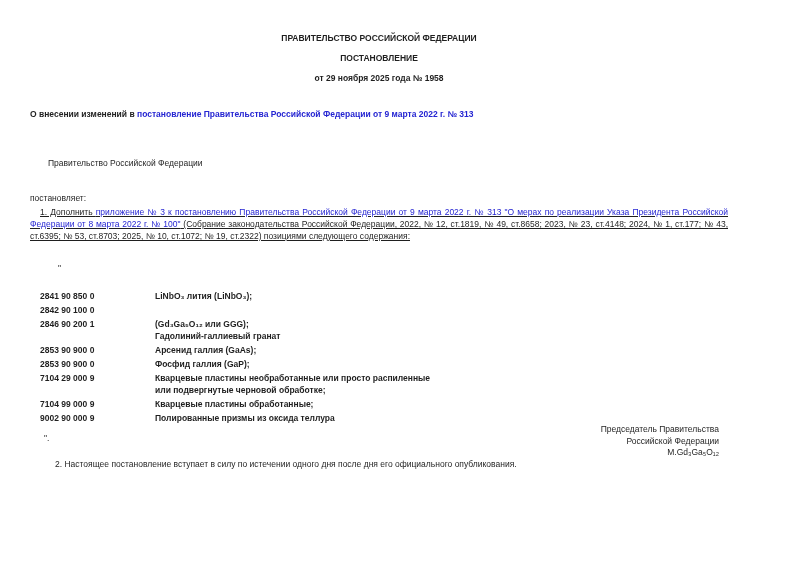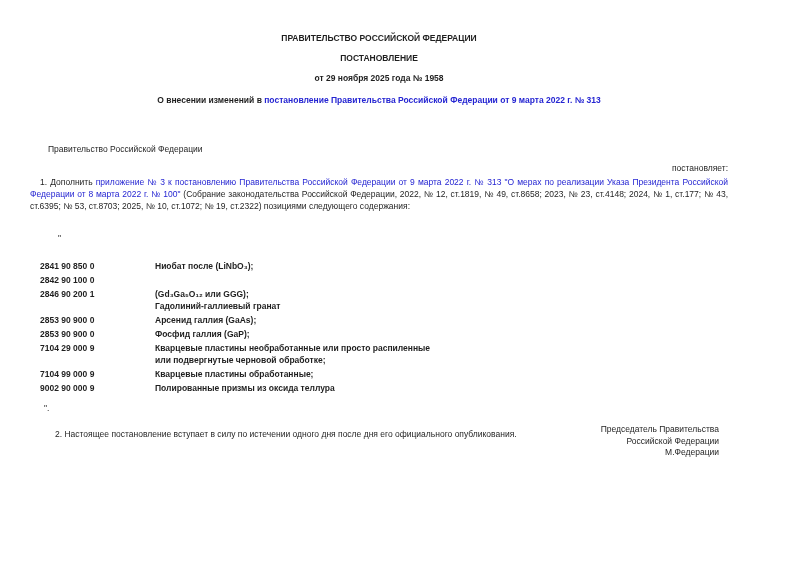--- a/index.html
+++ b/index.html
@@ -12,29 +12,28 @@
     font-size: 8.5px;
     line-height: 12px;
     color: #1f1f1f;
     box-sizing: border-box;
     padding: 28px 28px 0 30px;
     overflow: hidden;
   }
   .doc-header { text-align: center; font-weight: bold; }
   .doc-header .hline { line-height: 20px; }
   .doc-title {
-    text-align: center;
     font-weight: bold;
-    margin-top: 6px;
+    margin-top: 20px;
     line-height: 12px;
   }
   .link { color: #2525d2; cursor: pointer; text-decoration: none; }
   .preamble { margin-top: 37px; text-indent: 18px; }
-  .resolves { margin-top: 7px; text-align: right; }
-  .clause1 { margin-top: 2px; text-indent: 10px; text-align: justify; }
+  .resolves { margin-top: 23px; }
+  .clause1 { margin-top: 2px; text-indent: 10px; text-align: justify; text-decoration: underline; }
   .quote-open { margin-top: 20px; padding-left: 28px; }
   .positions { margin-top: 16px; font-weight: bold; }
   .row { display: flex; padding-left: 10px; margin-bottom: 2px; }
   .row .code { width: 115px; flex: 0 0 115px; }
   .row .desc { flex: 1; }
   .quote-close { margin-top: 8px; padding-left: 14px; }
   .clause2 { margin-top: 14px; text-indent: 25px; }
   .signature {
     position: absolute;
     right: 37px;
@@ -65,21 +64,21 @@
   <div class="clause1">
     <span>1. Дополнить </span><span class="link">приложение № 3 к постановлению Правительства Российской Федерации от 9 марта 2022 г. № 313 "О мерах по реализации Указа Президента Российской Федерации от 8 марта 2022 г. № 100"</span><span> (Собрание законодательства Российской Федерации, 2022, № 12, ст.1819, № 49, ст.8658; 2023, № 23, ст.4148; 2024, № 1, ст.177; № 43, ст.6395; № 53, ст.8703; 2025, № 10, ст.1072; № 19, ст.2322) позициями следующего содержания:</span>
   </div>
 
   <div class="quote-open">"</div>
 
   <div class="positions">
       <div class="row">
         <div class="code">2841 90 850 0</div>
         <div class="desc">
-          <div>Ниобат после (LiNbO₃);</div>
+          <div>LiNbO₃ лития (LiNbO₃);</div>
         </div>
       </div>
       <div class="row">
         <div class="code">2842 90 100 0</div>
       </div>
       <div class="row">
         <div class="code">2846 90 200 1</div>
         <div class="desc">
           <div>(Gd₃Ga₅O₁₂ или GGG);</div>
           <div>Гадолиний-галлиевый гранат</div>
@@ -118,16 +117,16 @@
       </div>
     </div>
 
   <div class="quote-close">".</div>
 
   <div class="clause2">2. Настоящее постановление вступает в силу по истечении одного дня после дня его официального опубликования.</div>
 
   <div class="signature">
     <div>Председатель Правительства</div>
     <div>Российской Федерации</div>
-    <div>М.Федерации</div>
+    <div>М.Gd₃Ga₅O₁₂</div>
   </div>
 
 </div>
 
 </body></html>

